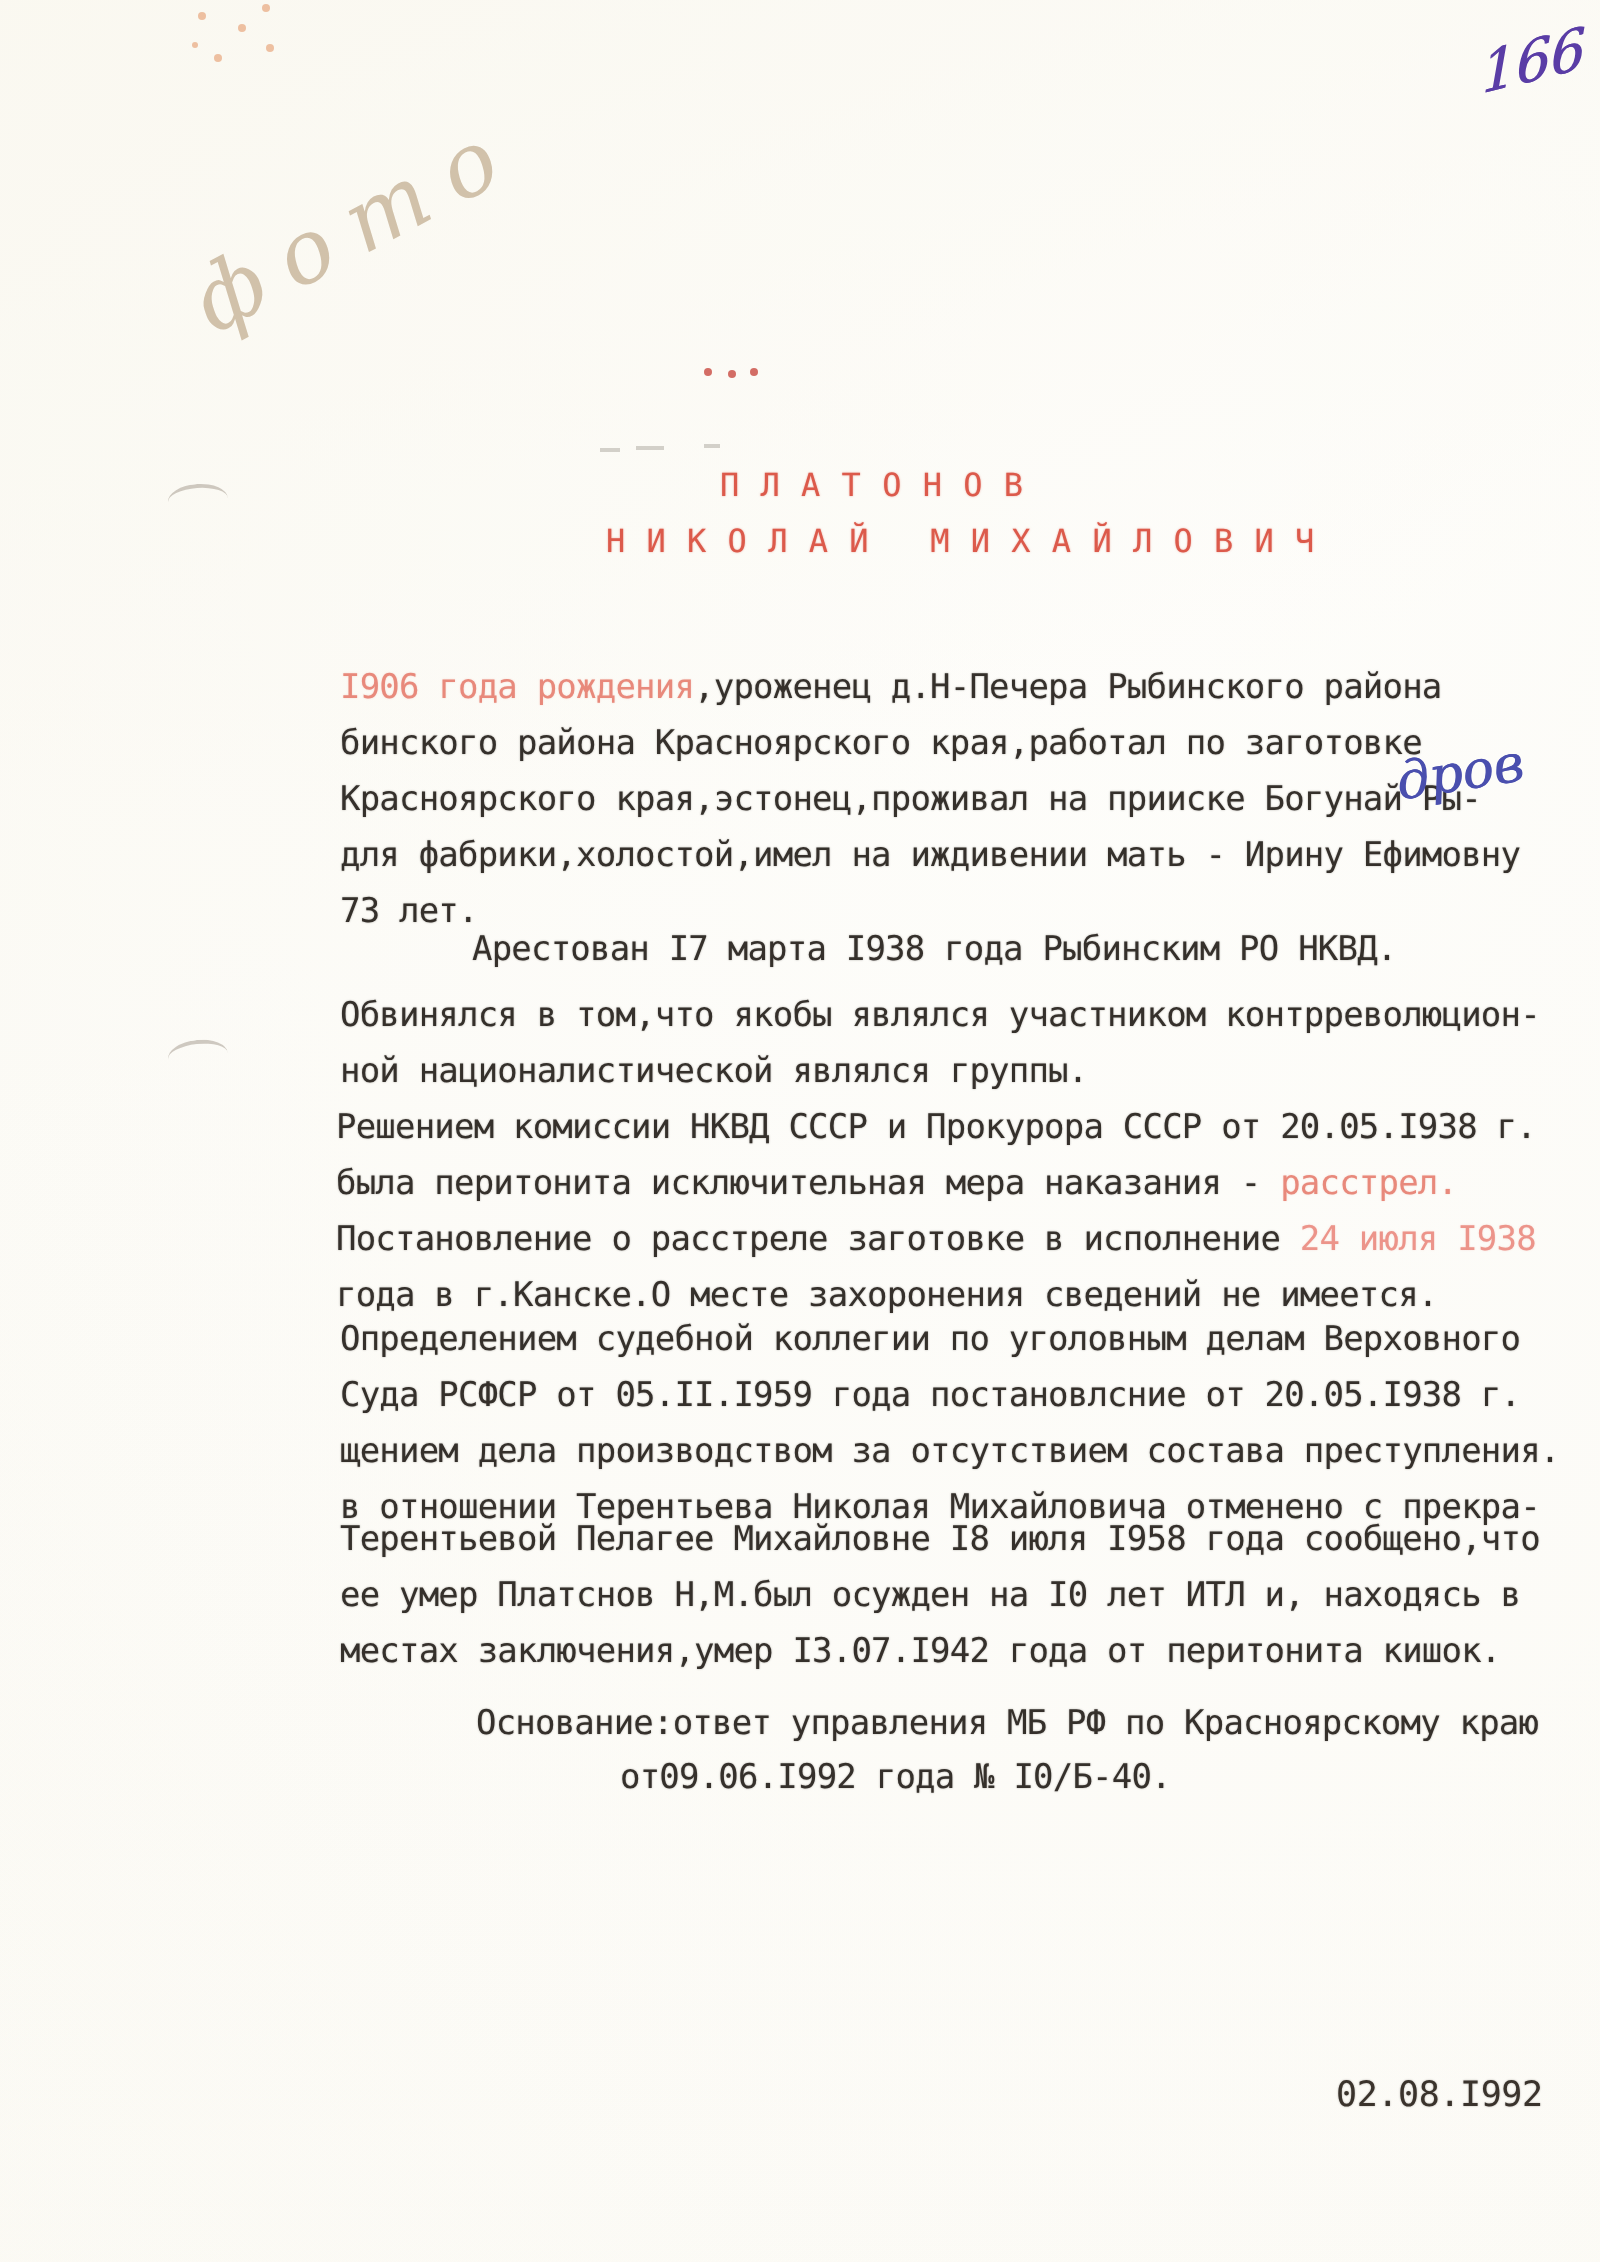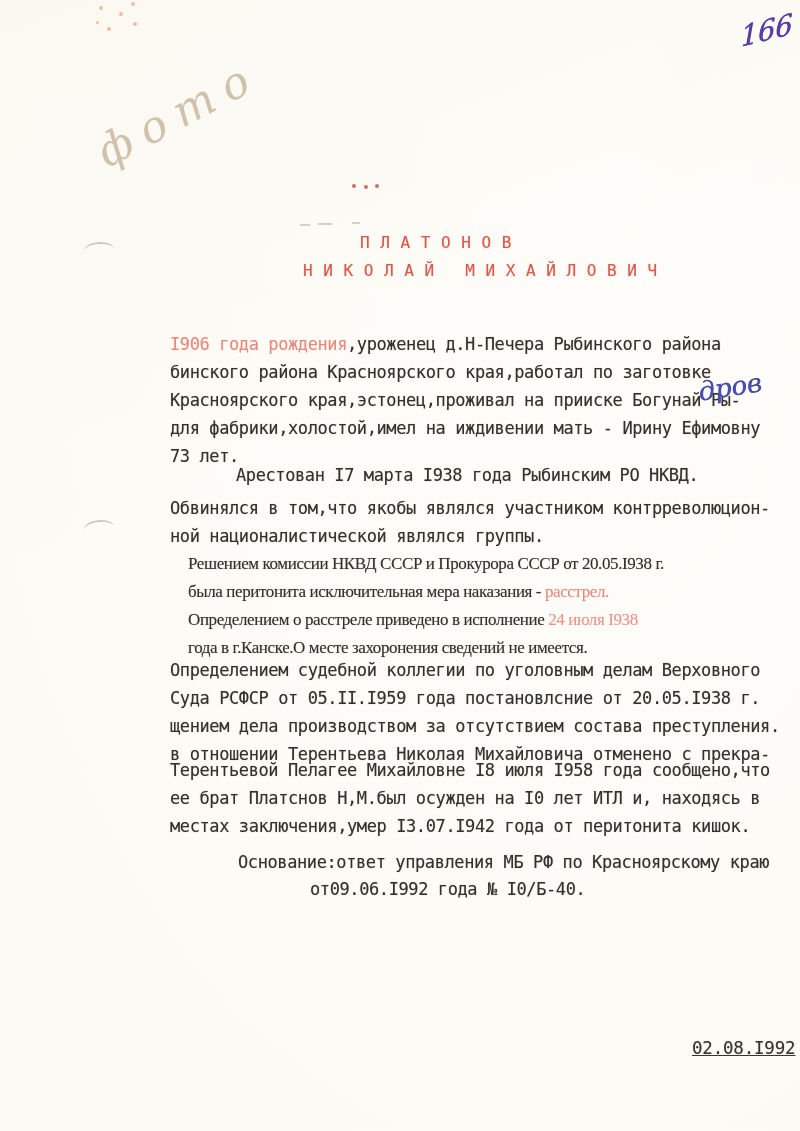--- a/index.html
+++ b/index.html
@@ -23,26 +23,26 @@
   .red-faded{color:#e8897b;text-shadow:0 0 1px rgba(232,137,123,.3);}
   .red-faded2{color:#ec948a;text-shadow:0 0 1px rgba(236,148,138,.3);}
   .title-line{
     position:absolute;white-space:pre;
     font-size:16px;letter-spacing:.5px;
     color:#dc5a4b;text-shadow:0 0 1px rgba(220,90,75,.5);text-align:right;
   }
   .p1{top:330px;left:170px;}
   .p2{top:461px;left:236px;}
   .p3{top:494px;left:170px;}
-  .p4{top:550px;left:188px;font-family:Liberation Serif, serif;}
+  .p4{top:550px;left:168px;}
   .p5{top:656px;left:170px;}
   .p6{top:756px;left:170px;}
   .p7{top:849px;left:238px;line-height:27px;}
   .p7 .indent2{margin-left:72px;}
-  .date-line{position:absolute;top:1038px;left:692px;font-size:17.5px;letter-spacing:-0.2px;color:#3a332c;text-shadow:0 0 1px rgba(58,51,44,.4);text-decoration:underline;}
+  .date-line{position:absolute;top:1038px;left:668px;font-size:17.5px;letter-spacing:-0.2px;color:#3a332c;text-shadow:0 0 1px rgba(58,51,44,.4);}
   
   .hand-pagenum{
     position:absolute;top:14px;left:740px;
     font-family:"DejaVu Serif",serif;font-style:italic;font-size:28px;
     color:#5a3da6;transform:rotate(-14deg) skewX(-14deg);
     text-shadow:0.5px 0 0 #5a3da6;
   }
   .hand-pencil{
     position:absolute;top:132px;left:88px;
     font-family:"DejaVu Serif",serif;font-style:italic;font-size:44px;
@@ -119,34 +119,34 @@
   </div>
 
   <div class="para p3">
     <div class="line">Обвинялся в том,что якобы являлся участником контрреволюцион-</div>
     <div class="line">ной националистической являлся группы.</div>
   </div>
 
   <div class="para p4">
     <div class="line">Решением комиссии НКВД СССР и Прокурора СССР от 20.05.I938 г.</div>
     <div class="line"><span>была перитонита исключительная мера наказания - </span><span class="red-faded">расстрел.</span></div>
-    <div class="line"><span>Определением о расстреле приведено в исполнение </span><span class="red-faded2">24 июля I938</span></div>
+    <div class="line"><span>Постановление о расстреле заготовке в исполнение </span><span class="red-faded2">24 июля I938</span></div>
     <div class="line">года в г.Канске.О месте захоронения сведений не имеется.</div>
   </div>
 
   <div class="para p5">
     <div class="line">Определением судебной коллегии по уголовным делам Верховного</div>
     <div class="line">Суда РСФСР от 05.II.I959 года постановлсние от 20.05.I938 г.</div>
     <div class="line">щением дела производством за отсутствием состава преступления.</div>
     <div class="line">в отношении Терентьева Николая Михайловича отменено с прекра-</div>
   </div>
 
   <div class="para p6">
     <div class="line">Терентьевой Пелагее Михайловне I8 июля I958 года сообщено,что</div>
-    <div class="line">ее брат Платснов Н,М.был осужден на I0 лет ИТЛ и, находясь в</div>
+    <div class="line">ее умер Платснов Н,М.был осужден на I0 лет ИТЛ и, находясь в</div>
     <div class="line">местах заключения,умер I3.07.I942 года от перитонита кишок.</div>
   </div>
 
   <div class="para p7">
     <div class="line">Основание:ответ управления МБ РФ по Красноярскому краю</div>
     <div class="line indent2">от09.06.I992 года № I0/Б-40.</div>
   </div>
 
   <div class="date-line">02.08.I992</div>
 

